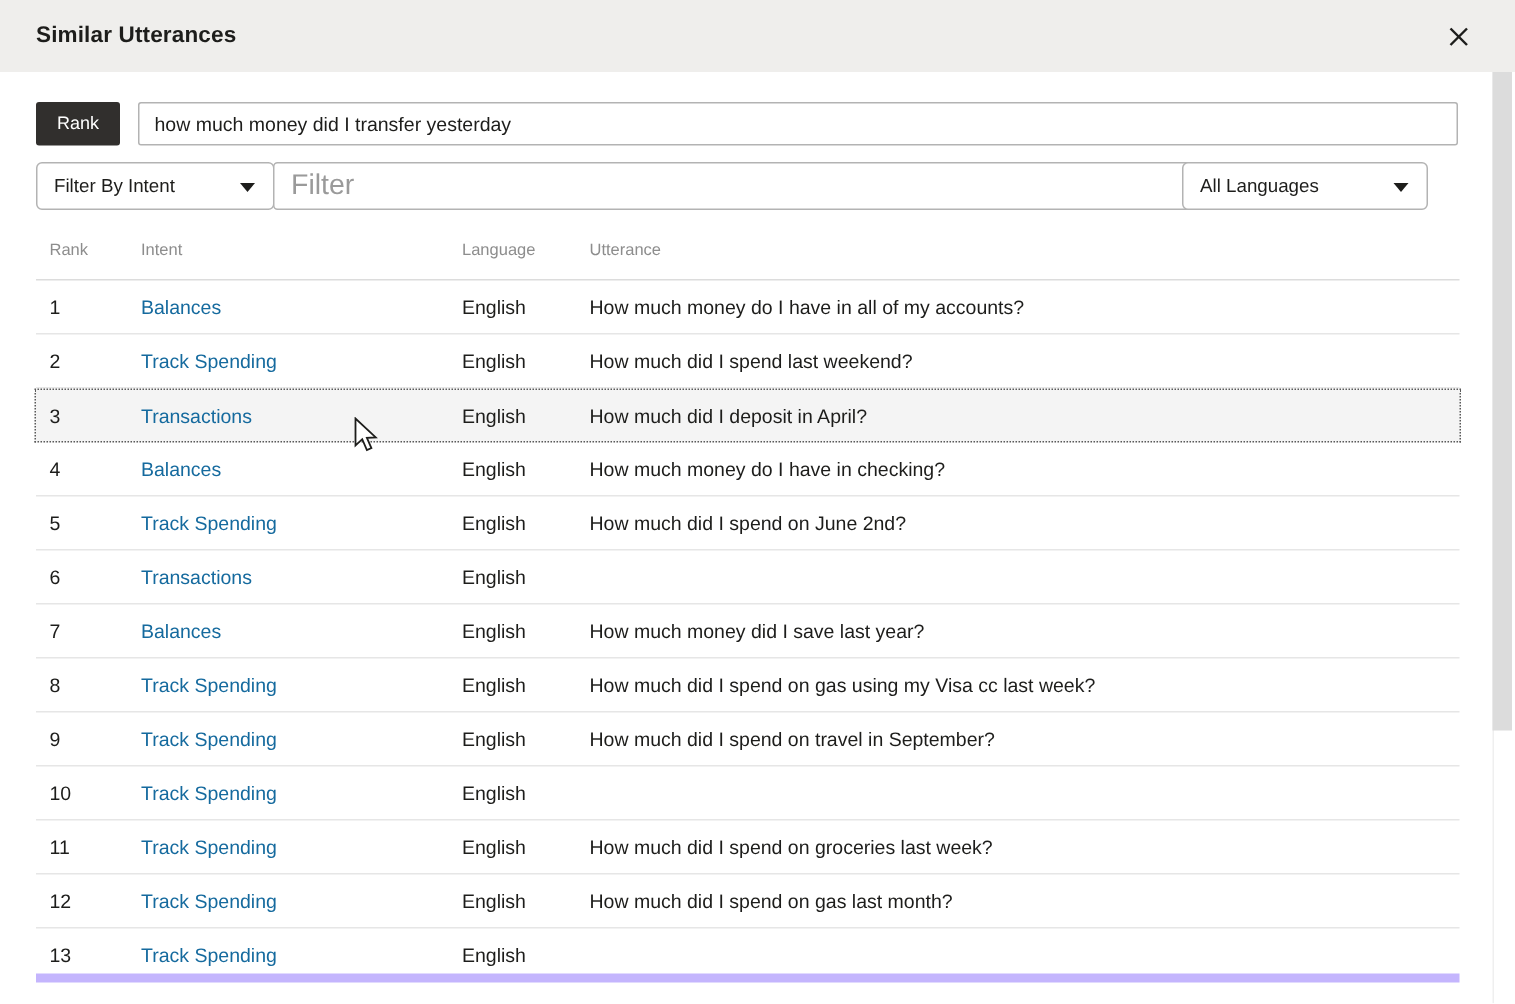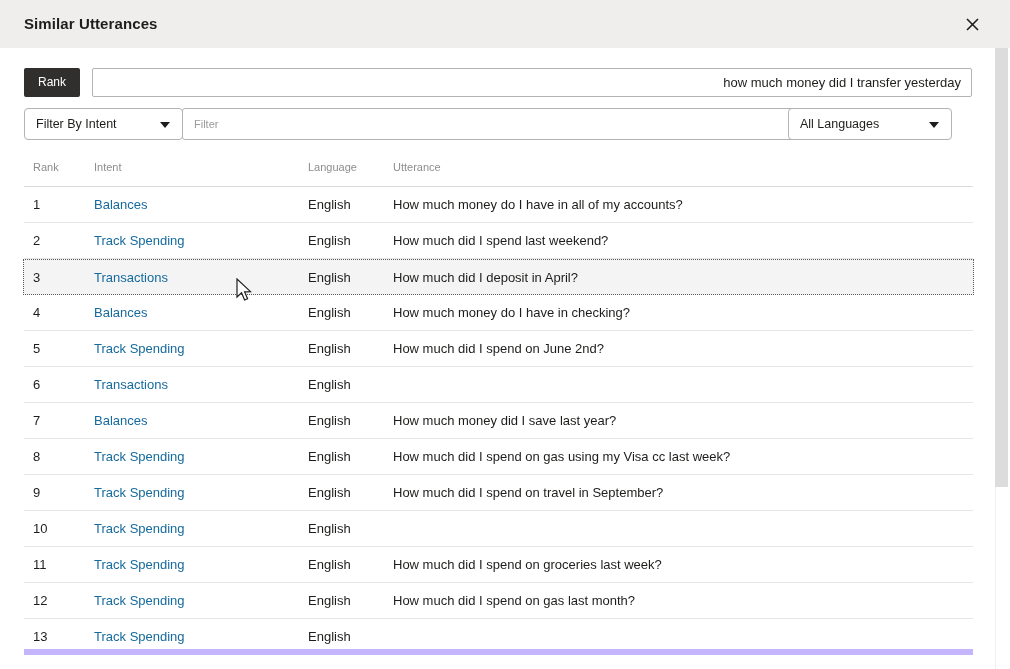--- a/index.html
+++ b/index.html
@@ -98,21 +98,20 @@
     height: 29px;
     box-sizing: border-box;
     border: 1px solid #b3b3b3;
     border-radius: 2px;
     padding: 0 10px;
     font-size: 13px;
     font-family: "Liberation Sans", sans-serif;
     color: #1d1d1b;
     background: #ffffff;
     outline: none;
-    text-align: right;
   }
 
   
   .filter-row {
     position: absolute;
     left: 24px;
     top: 60px;
     width: 948px;
     height: 32px;
   }
@@ -150,21 +149,21 @@
   .filter-input {
     position: absolute;
     left: 158px;
     top: 0;
     width: 632px;
     height: 32px;
     box-sizing: border-box;
     border: 1px solid #b3b3b3;
     border-radius: 3px;
     padding: 0 11px;
-    font-size: 11px;
+    font-size: 19px;
     font-family: "Liberation Sans", sans-serif;
     color: #1d1d1b;
     background: #ffffff;
     outline: none;
   }
   .filter-input::placeholder { color: #9a9a9a; opacity: 1; }
 
   
   .table-wrap {
     position: absolute;

